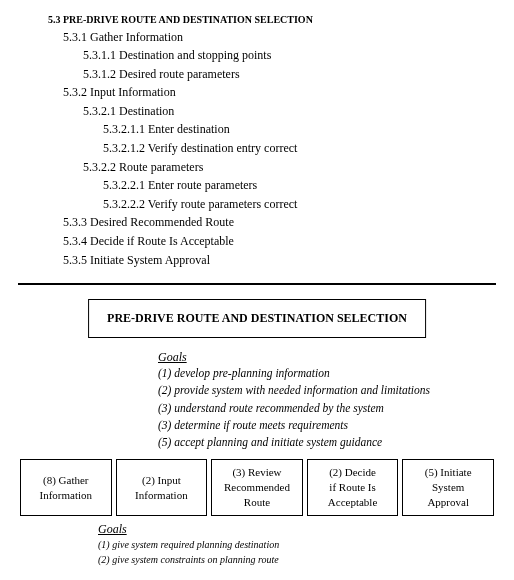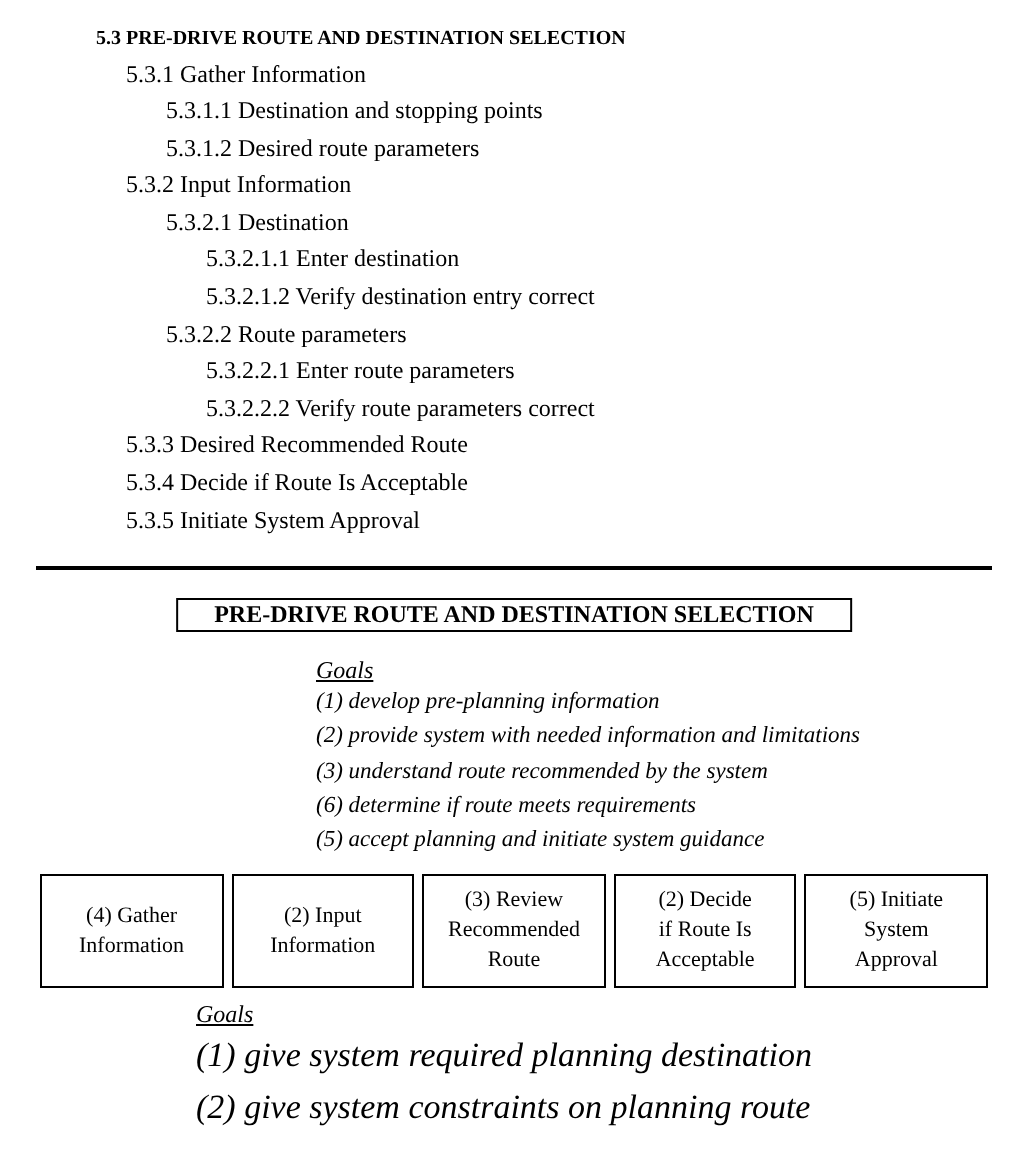--- a/index.html
+++ b/index.html
@@ -38,21 +38,21 @@
     }
 
     
     .bottom-section {
       margin-top: 6px;
     }
 
     .box-title {
       border: 1.5px solid #000;
       display: inline-block;
-      padding: 0 18px;
+      padding: 11px 18px;
       font-weight: bold;
       font-size: 12px;
       margin-left: 50%;
       transform: translateX(-50%);
       margin-bottom: 6px;
       text-align: center;
       white-space: nowrap;
     }
 
     .box-title-wrapper {
@@ -105,21 +105,21 @@
     }
 
     .sub-goals .goals-label {
       font-style: italic;
       text-decoration: underline;
       font-size: 12px;
     }
 
     .sub-goals .goal-item {
       font-style: italic;
-      font-size: 17px;
+      font-size: 10px;
       line-height: 1.5;
     }
   </style>
 </head>
 <body>
 
 <div class="top-section">
 
   <div class="hierarchy">
     <div class="h1">5.3  PRE-DRIVE ROUTE AND DESTINATION SELECTION</div>
@@ -149,27 +149,27 @@
   <div class="box-title-wrapper">
     <div class="box-title">PRE-DRIVE ROUTE AND DESTINATION SELECTION</div>
   </div>
 
   <div class="goals-section">
     <div class="goals-label">Goals</div>
     <div id="main-goals">
         <div class="goal-item">(1) develop pre-planning information</div>
         <div class="goal-item">(2) provide system with needed information and limitations</div>
         <div class="goal-item">(3) understand route recommended by the system</div>
-        <div class="goal-item">(6) determine if route meets requirements</div>
+        <div class="goal-item">(3) determine if route meets requirements</div>
         <div class="goal-item">(5) accept planning and initiate system guidance</div>
       </div>
   </div>
 
   <div class="flow-row" id="flow-row">
-      <div class="flow-box" style="white-space: pre-line;">(4) Gather
+      <div class="flow-box" style="white-space: pre-line;">(8) Gather
 Information</div>
       <div class="flow-box" style="white-space: pre-line;">(2) Input
 Information</div>
       <div class="flow-box" style="white-space: pre-line;">(3) Review
 Recommended
 Route</div>
       <div class="flow-box" style="white-space: pre-line;">(2) Decide
 if Route Is
 Acceptable</div>
       <div class="flow-box" style="white-space: pre-line;">(5) Initiate

